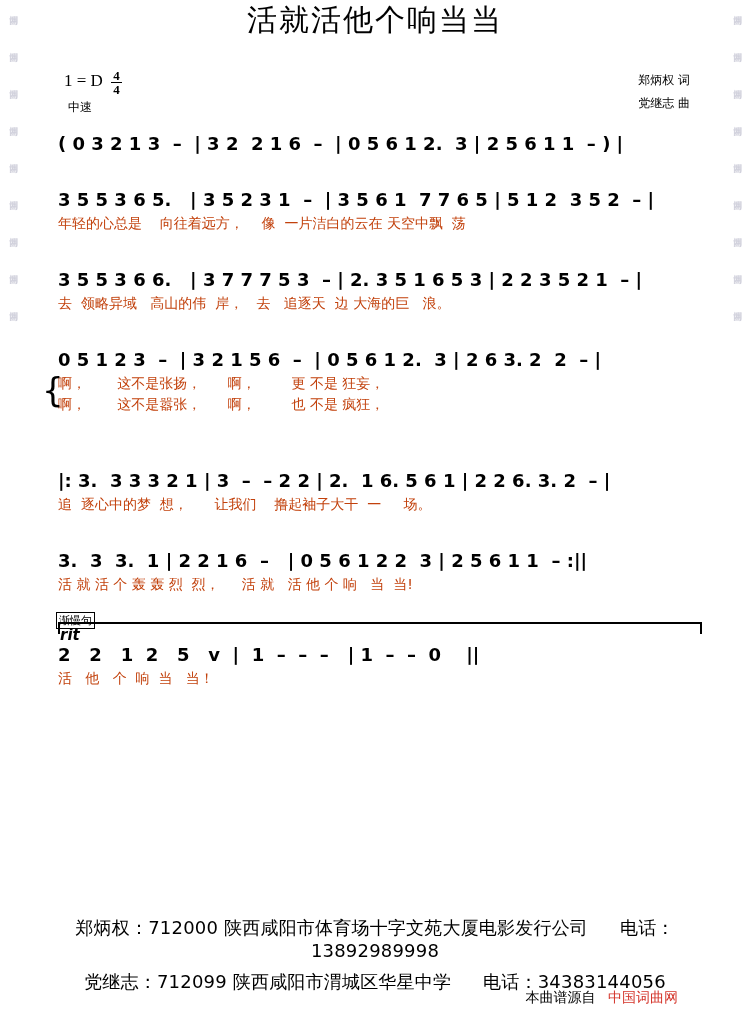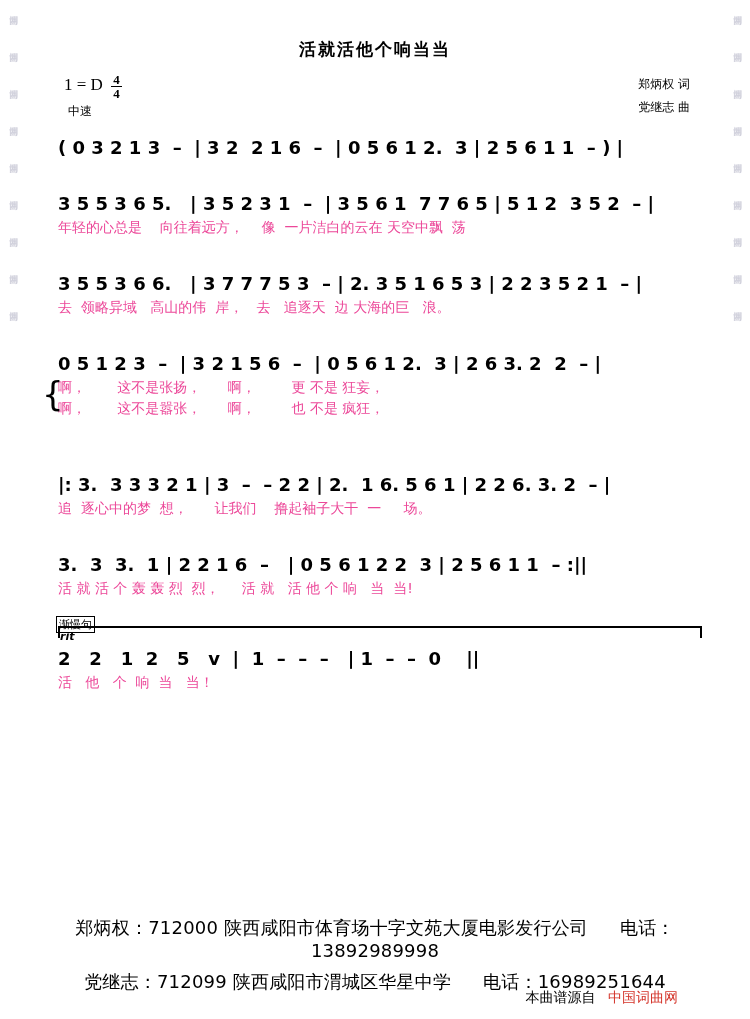--- a/index.html
+++ b/index.html
@@ -20,49 +20,49 @@
   .wm-col.left{left:2px;}
   .wm-col.right{right:2px;}
   .wm{
     font-size:9px;color:#c9c9d6;line-height:1.05;
     writing-mode:vertical-rl;text-orientation:upright;
     letter-spacing:1px;opacity:.85;
   }
   .sheet{position:absolute;left:26px;top:0;width:698px;height:1019px;}
 
   .title{
-    text-align:center;font-size:17px;font-weight:bold;
+    text-align:center;font-size:30px;font-weight:normal;
     font-family:"DejaVu Sans","Liberation Sans",sans-serif;
-    color:#000;margin-top:38px;letter-spacing:2px;
+    color:#000;letter-spacing:2px;
   }
 
-  .head-row{position:relative;height:60px;margin-top:4px;}
+  .head-row{position:relative;height:60px;margin-top:20px;}
   .key-sig{position:absolute;left:38px;top:8px;font-size:17px;font-family:"Liberation Serif",serif;}
   .key-sig .frac{display:inline-block;vertical-align:middle;margin-left:4px;text-align:center;font-size:13px;line-height:1.0;}
   .key-sig .frac .num{display:block;border-bottom:1.4px solid #000;padding:0 2px;font-weight:bold;}
   .key-sig .frac .den{display:block;padding:0 2px;font-weight:bold;}
   .tempo{position:absolute;left:42px;top:38px;font-size:12px;font-family:Liberation Mono, monospace;}
   .credits{position:absolute;right:34px;top:8px;font-size:12px;line-height:1.9;text-align:right;}
 
   .system{position:relative;margin:0 0 2px 0;padding-left:32px;padding-right:18px;}
   .notes{
     font-family:"DejaVu Sans","Liberation Sans",sans-serif;
     font-size:18px;font-weight:bold;letter-spacing:0px;
     white-space:pre;color:#000;line-height:1.25;
     height:34px;display:flex;align-items:flex-end;
   }
   .lyric{
-    font-size:14px;letter-spacing:0px;white-space:pre;color:#ec4899;
+    font-size:14px;letter-spacing:0px;white-space:pre;color:#c2410c;
     margin-top:4px;height:20px;
   }
   .lyric2{margin-top:1px;}
   .sys-gap{height:20px;}
   .brace{position:absolute;left:16px;top:36px;font-size:34px;line-height:1;}
 
-  .rit{position:absolute;left:34px;top:-6px;font-size:11px;font-style:italic;font-weight:bold;}
+  .rit{position:absolute;left:34px;top:-6px;font-size:15px;font-style:italic;font-weight:bold;}
   .rit-box{position:absolute;left:30px;top:-20px;font-size:11px;border:1px solid #000;padding:0 2px;font-family:Liberation Mono, monospace;}
 
   .endline{position:relative;margin-top:10px;}
   .bracket-top{
     position:absolute;left:32px;right:22px;top:-10px;height:10px;
     border-left:2px solid #000;border-top:2px solid #000;border-right:2px solid #000;
   }
 
   .footer{position:absolute;left:0;right:0;bottom:16px;}
   .f-line{text-align:center;font-size:18px;margin-bottom:9px;letter-spacing:.2px;}
@@ -162,21 +162,21 @@
     <div class="lyric">活   他   个  响  当   当！</div>
   </div>
 
   <div class="footer">
     <div class="f-line">
       <span>郑炳权：712000 陕西咸阳市体育场十字文苑大厦电影发行公司</span>
       <span class="tel">电话：13892989998</span>
     </div>
     <div class="f-line">
       <span>党继志：712099 陕西咸阳市渭城区华星中学</span>
-      <span class="tel">电话：16989251644</span>
+      <span class="tel">电话：34383144056</span>
     </div>
     <div class="source">
       <span>本曲谱源自</span>
       <span class="site">中国词曲网</span>
     </div>
   </div>
 
 </div>
 
 </body></html>

